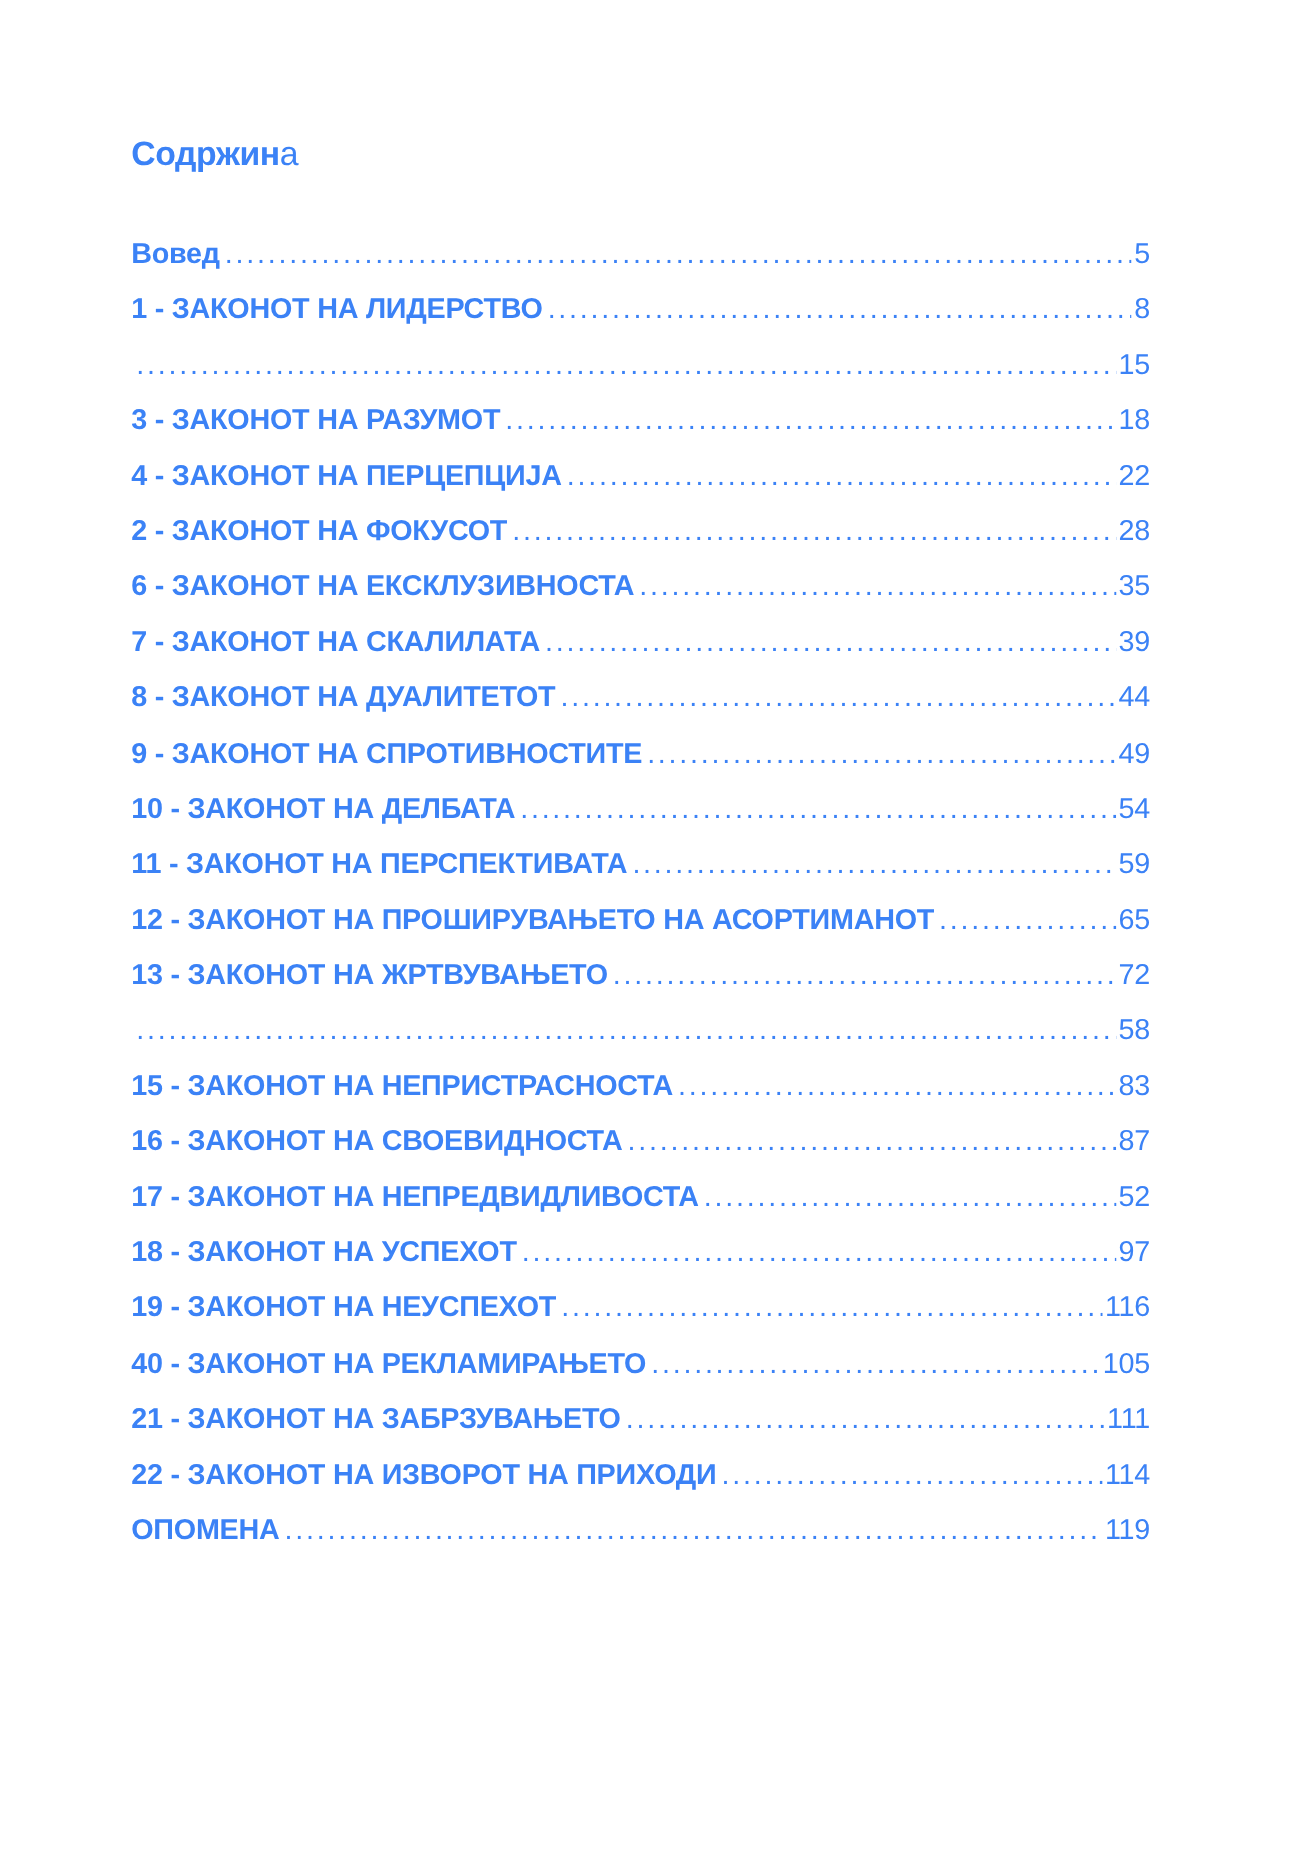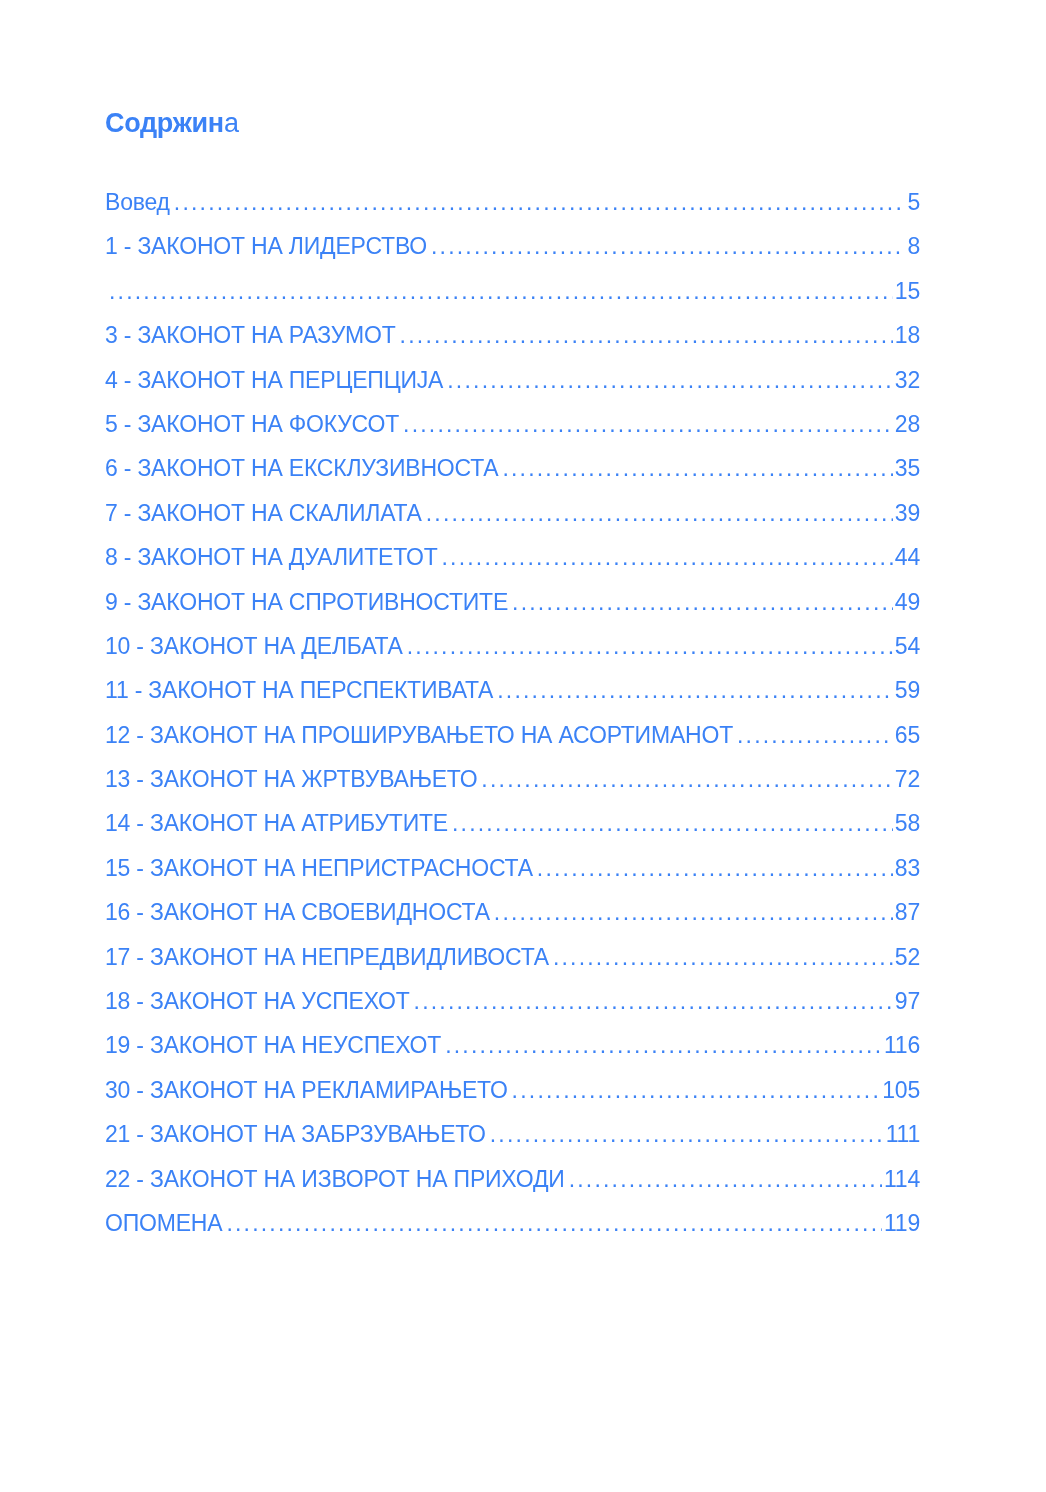--- a/index.html
+++ b/index.html
@@ -34,20 +34,21 @@
     display: flex;
     align-items: baseline;
     height: 44.4px;
     font-size: 23px;
     font-stretch: condensed;
     letter-spacing: -0.2px;
     white-space: nowrap;
   }
   .toc-label {
     flex: 0 0 auto;
+    font-weight: bold;
   }
   .toc-dots {
     flex: 1 1 auto;
     overflow: hidden;
     margin: 0 2px 0 4px;
     min-width: 10px;
   }
   .toc-dots::after {
     content: "......................................................................................................................................................................";
     letter-spacing: 2.2px;
@@ -85,25 +86,25 @@
 
   <div class="toc-row">
     <span class="toc-label">3 - ЗАКОНОТ НА РАЗУМОТ</span>
     <span class="toc-dots"></span>
     <span class="toc-page">18</span>
   </div>
 
   <div class="toc-row">
     <span class="toc-label">4 - ЗАКОНОТ НА ПЕРЦЕПЦИЈА</span>
     <span class="toc-dots"></span>
-    <span class="toc-page">32</span>
-  </div>
-
-  <div class="toc-row">
-    <span class="toc-label">5 - ЗАКОНОТ НА ФОКУСОТ</span>
+    <span class="toc-page">22</span>
+  </div>
+
+  <div class="toc-row">
+    <span class="toc-label">2 - ЗАКОНОТ НА ФОКУСОТ</span>
     <span class="toc-dots"></span>
     <span class="toc-page">28</span>
   </div>
 
   <div class="toc-row">
     <span class="toc-label">6 - ЗАКОНОТ НА ЕКСКЛУЗИВНОСТА</span>
     <span class="toc-dots"></span>
     <span class="toc-page">35</span>
   </div>
 
@@ -143,21 +144,20 @@
     <span class="toc-page">65</span>
   </div>
 
   <div class="toc-row">
     <span class="toc-label">13 - ЗАКОНОТ НА ЖРТВУВАЊЕТО</span>
     <span class="toc-dots"></span>
     <span class="toc-page">72</span>
   </div>
 
   <div class="toc-row">
-    <span class="toc-label">14 - ЗАКОНОТ НА АТРИБУТИТЕ</span>
     <span class="toc-dots"></span>
     <span class="toc-page">58</span>
   </div>
 
   <div class="toc-row">
     <span class="toc-label">15 - ЗАКОНОТ НА НЕПРИСТРАСНОСТА</span>
     <span class="toc-dots"></span>
     <span class="toc-page">83</span>
   </div>
 
@@ -179,21 +179,21 @@
     <span class="toc-page">97</span>
   </div>
 
   <div class="toc-row">
     <span class="toc-label">19 - ЗАКОНОТ НА НЕУСПЕХОТ</span>
     <span class="toc-dots"></span>
     <span class="toc-page">116</span>
   </div>
 
   <div class="toc-row">
-    <span class="toc-label">30 - ЗАКОНОТ НА РЕКЛАМИРАЊЕТО</span>
+    <span class="toc-label">40 - ЗАКОНОТ НА РЕКЛАМИРАЊЕТО</span>
     <span class="toc-dots"></span>
     <span class="toc-page">105</span>
   </div>
 
   <div class="toc-row">
     <span class="toc-label">21 - ЗАКОНОТ НА ЗАБРЗУВАЊЕТО</span>
     <span class="toc-dots"></span>
     <span class="toc-page">111</span>
   </div>
 

